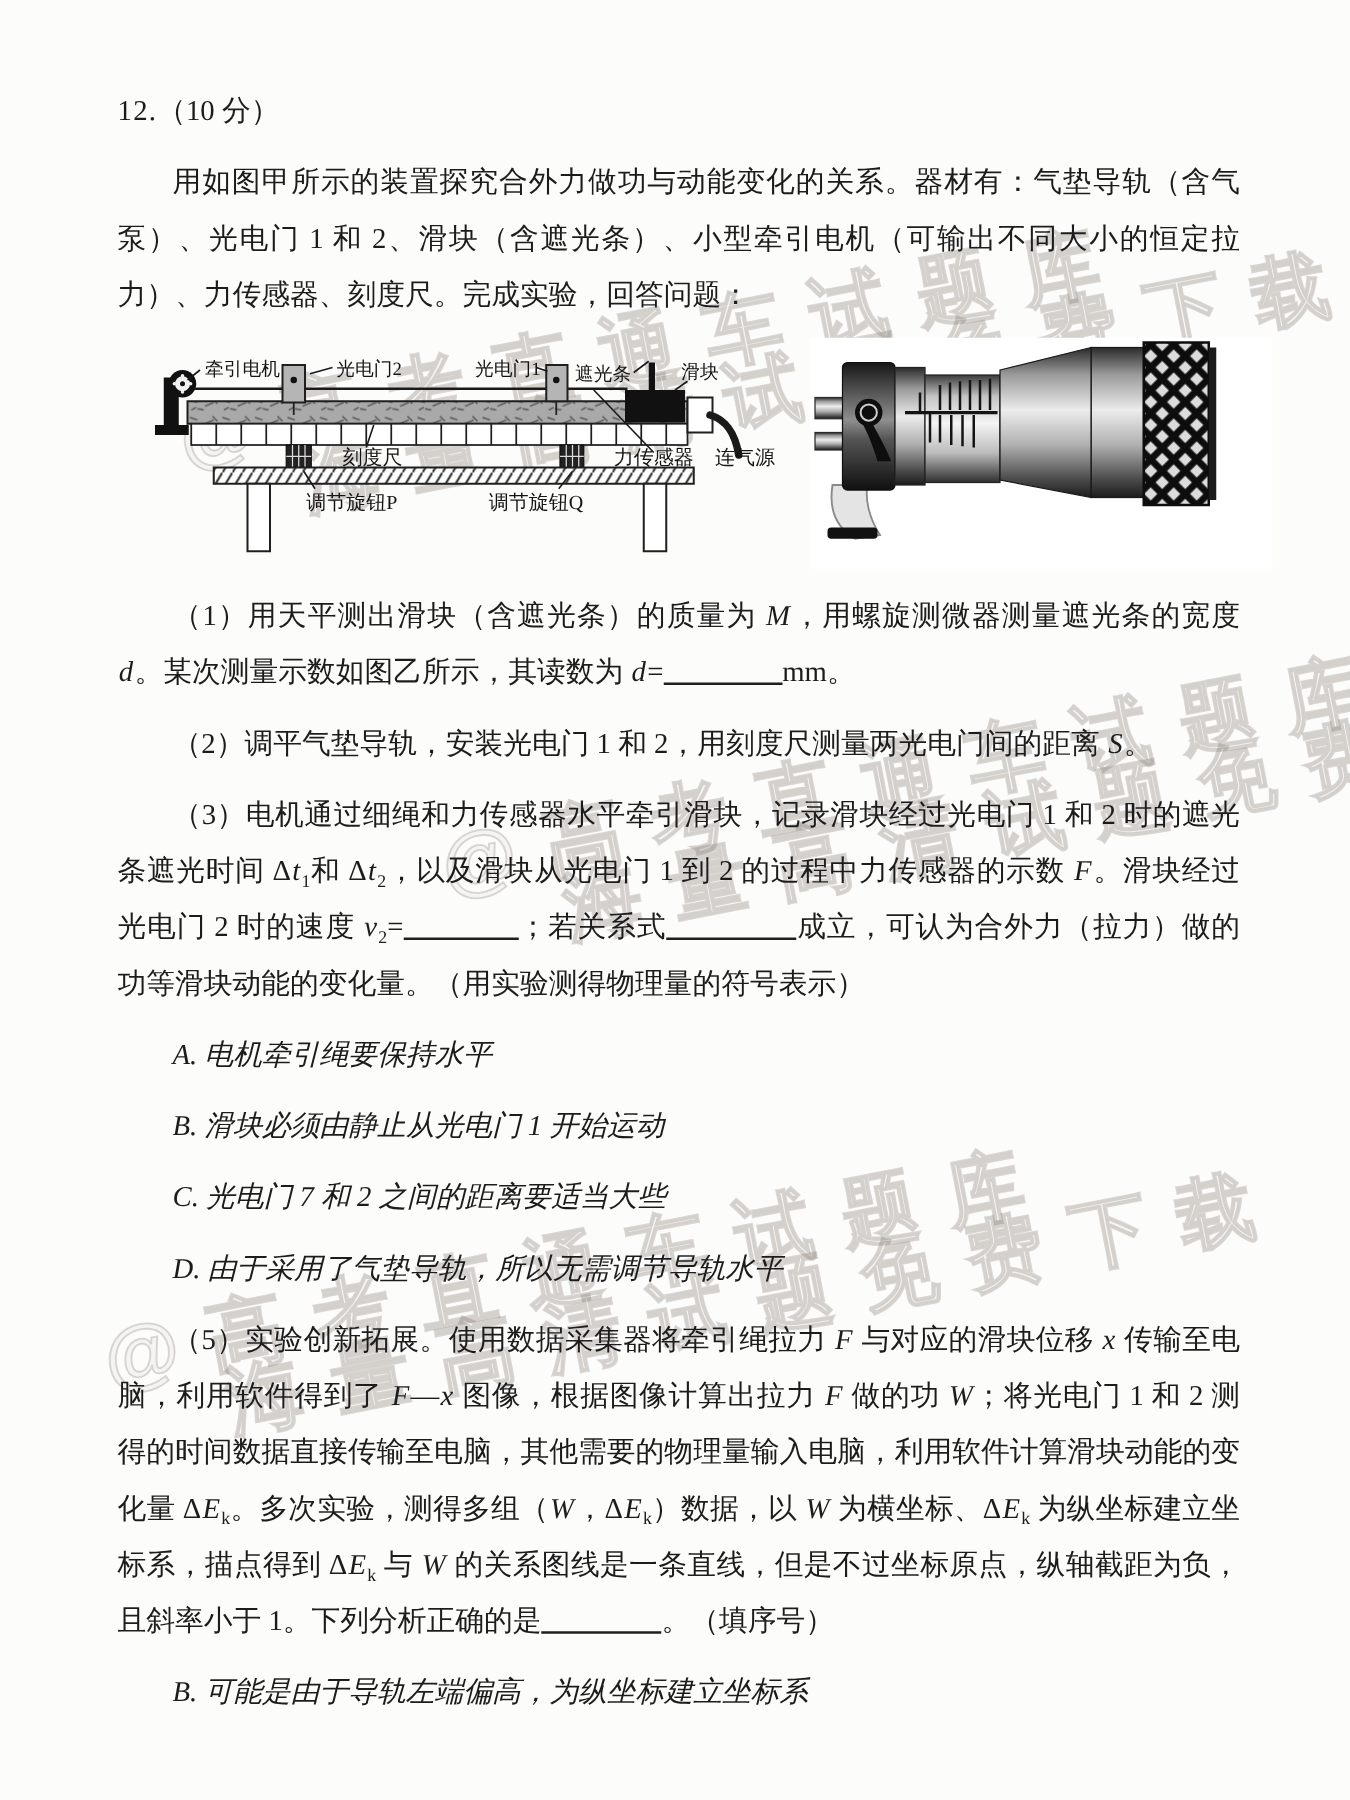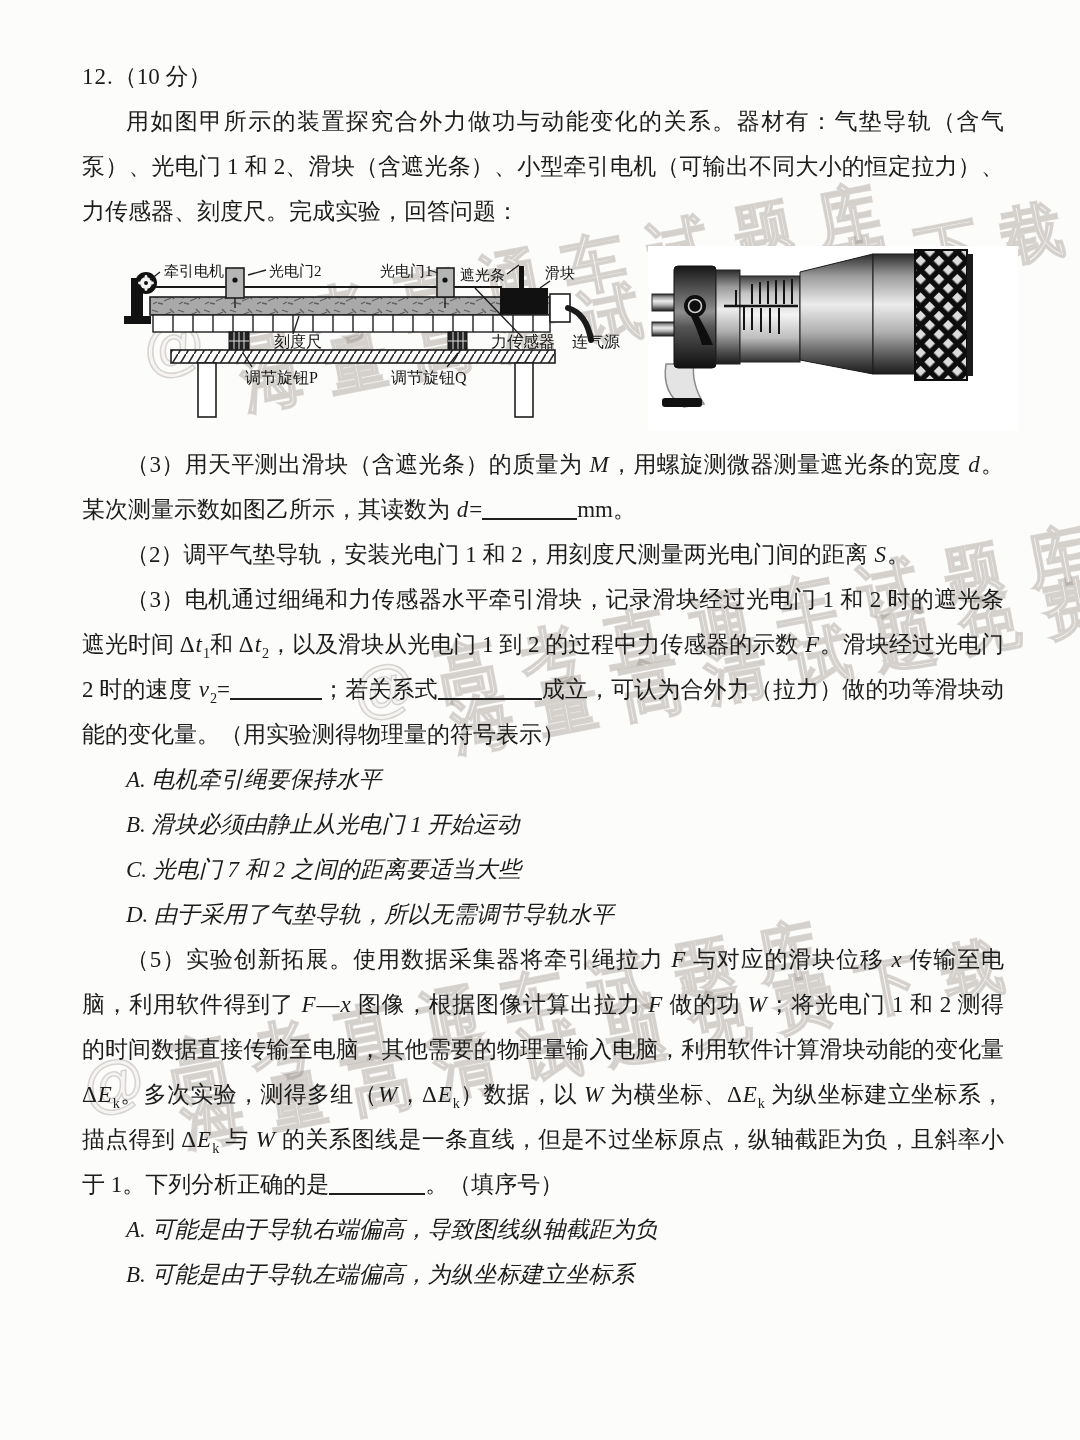--- a/index.html
+++ b/index.html
@@ -3,21 +3,21 @@
 <meta charset="utf-8">
 <style>
   html,body{margin:0;padding:0;}
   body{background:#fcfcfb;width:1080px;height:1440px;font-family:"Liberation Serif","DejaVu Serif",serif;}
   .page{
     position:relative;width:1080px;height:1440px;box-sizing:border-box;
     padding:54px 76px 10px 82px;background:#fcfcfb;color:#1c1c1c;
     font-size:23px;line-height:45px;overflow:hidden;
   }
   .content{position:relative;z-index:1;}
-  p.line{margin:0;text-align:justify;}
+  p.line{margin:12px;text-align:justify;}
   .ind{text-indent:44px;}
   .opt{padding-left:44px;margin:0;font-style:italic;}
   .var{font-style:italic;padding:0 1px;}
   sub{font-size:0.62em;line-height:0;}
   .blank{display:inline-block;border-bottom:2px solid #1f1f1f;height:20px;vertical-align:-3px;}
   .hdr{margin:0;}
   .hdr .num{letter-spacing:1px;}
   .figure{position:relative;height:184px;margin:16px 0 8px;}
   .figure svg{position:absolute;top:0;}
   #apparatus{left:16px;}
@@ -242,27 +242,26 @@
         <text x="153" y="67" font-size="16" font-weight="bold" fill="#111" font-family="Liberation Sans, sans-serif">20</text>
 
         <polygon points="152,26 225,8 225,128 152,114" fill="url(#metalM)" stroke="#1a1a1a"></polygon>
         <rect x="225" y="8" width="42" height="120" fill="url(#metalM)" stroke="#1a1a1a"></rect>
 
         <rect x="267" y="4" width="52" height="130" fill="url(#knurl)" stroke="#0d0d0d" stroke-width="2"></rect>
         <rect x="319" y="8" width="6" height="122" fill="#1b1b1b"></rect>
       </svg>
     </div>
 
-    <p class="line ind"><span>（3）用天平测出滑块（含遮光条）的质量为 </span><span class="var">M</span><span>，用螺旋测微器测量遮光条的宽度 </span><span class="var">d</span><span>。某次测量示数如图乙所示，其读数为 </span><span class="var">d</span><span>=</span><span class="blank" style="width: 95px;"></span><span>mm。</span></p>
+    <p class="line ind"><span>（1）用天平测出滑块（含遮光条）的质量为 </span><span class="var">M</span><span>，用螺旋测微器测量遮光条的宽度 </span><span class="var">d</span><span>。某次测量示数如图乙所示，其读数为 </span><span class="var">d</span><span>=</span><span class="blank" style="width: 95px;"></span><span>mm。</span></p>
     <p class="line ind"><span>（2）调平气垫导轨，安装光电门 1 和 2，用刻度尺测量两光电门间的距离 </span><span class="var">S</span><span>。</span></p>
     <p class="line ind"><span>（3）电机通过细绳和力传感器水平牵引滑块，记录滑块经过光电门 1 和 2 时的遮光条遮光时间 Δ</span><span class="var">t</span><sub>1</sub><span>和 Δ</span><span class="var">t</span><sub>2</sub><span>，以及滑块从光电门 1 到 2 的过程中力传感器的示数 </span><span class="var">F</span><span>。滑块经过光电门 2 时的速度 </span><span class="var">v</span><sub>2</sub><span>=</span><span class="blank" style="width: 92px;"></span><span>；若关系式</span><span class="blank" style="width: 104px;"></span><span>成立，可认为合外力（拉力）做的功等滑块动能的变化量。（用实验测得物理量的符号表示）</span></p>
 
     <p class="line opt">A. 电机牵引绳要保持水平</p>
     <p class="line opt">B. 滑块必须由静止从光电门 1 开始运动</p>
     <p class="line opt">C. 光电门 7 和 2 之间的距离要适当大些</p>
     <p class="line opt">D. 由于采用了气垫导轨，所以无需调节导轨水平</p>
 
     <p class="line ind"><span>（5）实验创新拓展。使用数据采集器将牵引绳拉力 </span><span class="var">F</span><span> 与对应的滑块位移 </span><span class="var">x</span><span> 传输至电脑，利用软件得到了 </span><span class="var">F</span><span>—</span><span class="var">x</span><span> 图像，根据图像计算出拉力 </span><span class="var">F</span><span> 做的功 </span><span class="var">W</span><span>；将光电门 1 和 2 测得的时间数据直接传输至电脑，其他需要的物理量输入电脑，利用软件计算滑块动能的变化量 Δ</span><span class="var">E</span><sub>k</sub><span>。多次实验，测得多组（</span><span class="var">W</span><span>，Δ</span><span class="var">E</span><sub>k</sub><span>）数据，以 </span><span class="var">W</span><span> 为横坐标、Δ</span><span class="var">E</span><sub>k</sub><span> 为纵坐标建立坐标系，描点得到 Δ</span><span class="var">E</span><sub>k</sub><span> 与 </span><span class="var">W</span><span> 的关系图线是一条直线，但是不过坐标原点，纵轴截距为负，且斜率小于 1。下列分析正确的是</span><span class="blank" style="width: 96px;"></span><span>。（填序号）</span></p>
-    <p class="line opt">A. 可能是由于导轨右端偏高，导致图线纵轴截距为负</p>
     <p class="line opt">B. 可能是由于导轨左端偏高，为纵坐标建立坐标系</p>
 
   </div>
 </div>
 
 </body></html>

